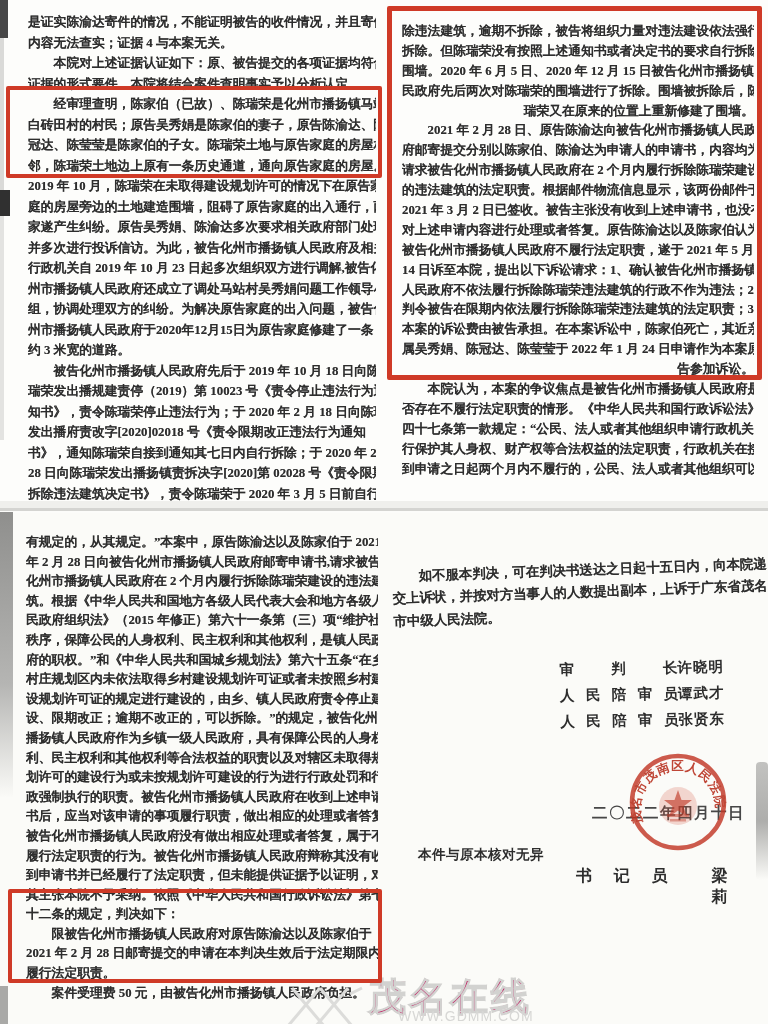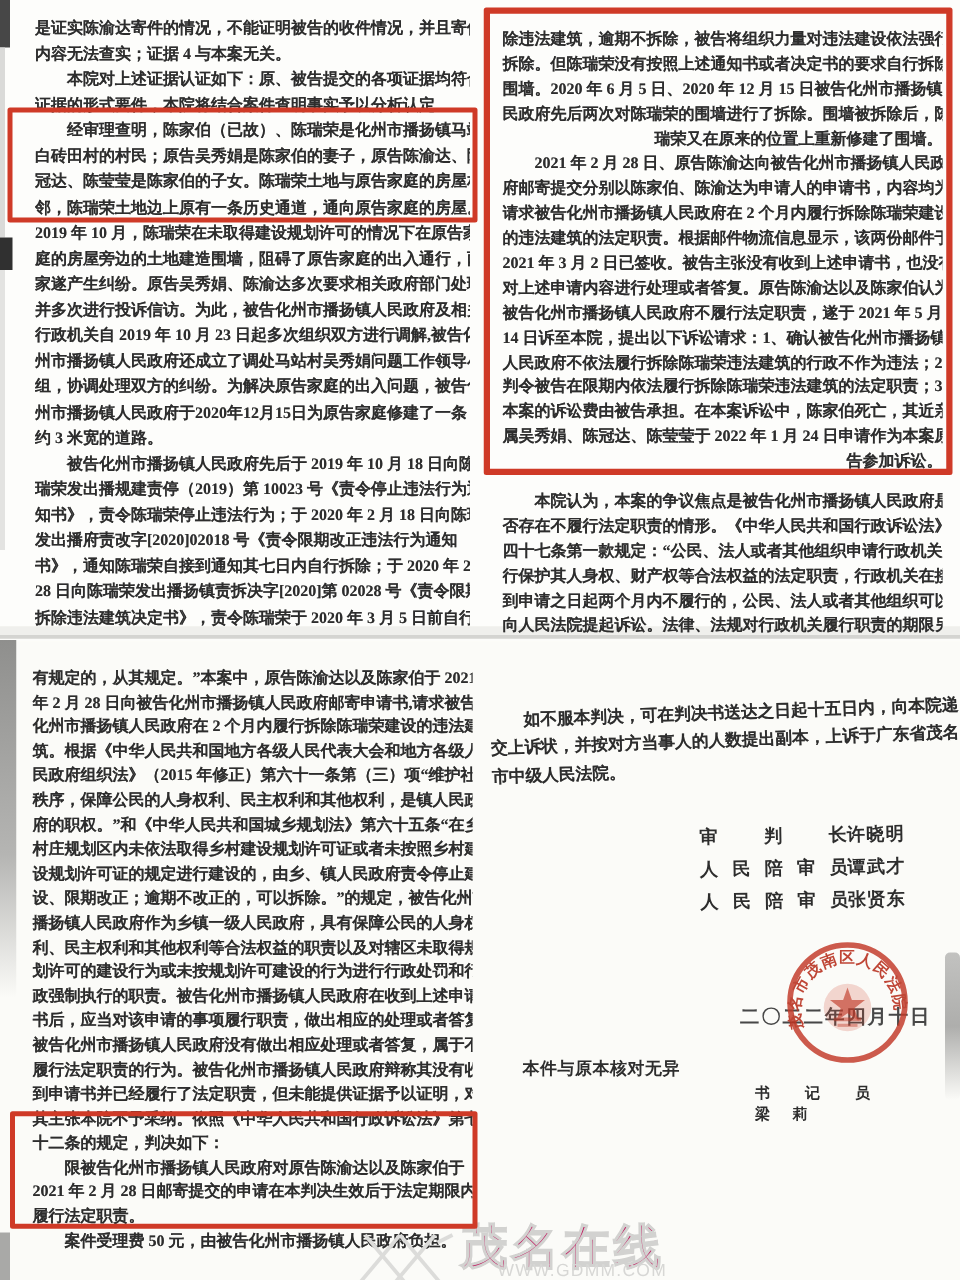--- a/index.html
+++ b/index.html
@@ -19,21 +19,21 @@
     position:absolute;white-space:nowrap;
     font-size:12.8px;font-weight:600;
     text-shadow:0 0 .5px rgba(45,45,45,.55);
   }
   .text-col .tline{height:20.5px;line-height:20.5px;overflow:hidden;}
   .lh-tight .tline{height:19.9px;line-height:19.9px;}
   .lh-bl .tline{height:19.6px;line-height:19.6px;}
 
   .col-top-left{left:28px;top:12px;width:348px;}
   .col-top-right-box{left:402px;top:22px;width:352px;text-align:right;}
-  .col-top-right-after{left:402px;top:392px;width:352px;}
+  .col-top-right-after{left:402px;top:380px;width:352px;}
   .col-bottom-left{left:26px;top:533px;width:352px;}
 
   .hl-box{position:absolute;border-style:solid;border-color:#cf3a27;background:transparent;border-radius:2px;z-index:5;}
   .hl-1{left:6px;top:86px;width:368px;height:84px;border-width:4px;}
   .hl-2{left:387px;top:6px;width:365px;height:364px;border-width:5px;}
   .hl-3{left:8px;top:889px;width:366px;height:86px;border-width:4px;}
 
   .appeal{
     position:absolute;left:394px;top:566px;width:372px;
     font-size:13.4px;font-weight:600;line-height:22.4px;
@@ -45,21 +45,21 @@
   .judges{position:absolute;left:560px;top:659px;transform:rotate(-1deg);}
   .judge-row{display:flex;align-items:baseline;height:26px;font-size:14.5px;font-weight:600;}
   .judge-role{width:118px;text-align:justify;text-align-last:justify;}
   .judge-name{letter-spacing:1px;}
 
   .date-line{
     position:absolute;left:592px;top:803px;z-index:1;
     font-size:15.5px;font-weight:600;letter-spacing:1.5px;color:#474747;white-space:nowrap;
   }
   .verify-note{position:absolute;left:418px;top:846px;font-size:13.5px;font-weight:600;letter-spacing:.5px;}
-  .clerk-row{position:absolute;left:560px;top:866px;display:flex;align-items:baseline;font-size:12px;font-weight:600;flex-direction:column;}
+  .clerk-row{position:absolute;left:576px;top:866px;display:flex;align-items:baseline;font-size:16px;font-weight:600;}
   .clerk-role{width:92px;text-align:justify;text-align-last:justify;}
   .clerk-name{margin-left:44px;letter-spacing:3px;}
 
   .seal{position:absolute;left:628px;top:752px;width:100px;height:100px;z-index:2;opacity:.9;}
 
   .watermark{position:absolute;left:286px;top:972px;z-index:3;}
   .wm-logo{position:absolute;left:0;top:12px;}
   .wm-name{
     position:absolute;left:82px;top:0;white-space:nowrap;
     font-family:"Liberation Sans","DejaVu Sans",sans-serif;
@@ -140,21 +140,20 @@
       <div class="tline">属吴秀娟、陈冠达、陈莹莹于 2022 年 1 月 24 日申请作为本案原</div>
       <div class="tline">告参加诉讼。</div>
     </div>
 
   <div class="text-col lh-tight col-top-right-after">
       <div class="tline">　　本院认为，本案的争议焦点是被告化州市播扬镇人民政府是</div>
       <div class="tline">否存在不履行法定职责的情形。《中华人民共和国行政诉讼法》第</div>
       <div class="tline">四十七条第一款规定：“公民、法人或者其他组织申请行政机关履</div>
       <div class="tline">行保护其人身权、财产权等合法权益的法定职责，行政机关在接</div>
       <div class="tline">到申请之日起两个月内不履行的，公民、法人或者其他组织可以</div>
-      <div class="tline">向人民法院提起诉讼。法律、法规对行政机关履行职责的期限另</div>
     </div>
 
   <div class="text-col lh-bl col-bottom-left">
       <div class="tline">有规定的，从其规定。”本案中，原告陈渝达以及陈家伯于 2021</div>
       <div class="tline">年 2 月 28 日向被告化州市播扬镇人民政府邮寄申请书,请求被告</div>
       <div class="tline">化州市播扬镇人民政府在 2 个月内履行拆除陈瑞荣建设的违法建</div>
       <div class="tline">筑。根据《中华人民共和国地方各级人民代表大会和地方各级人</div>
       <div class="tline">民政府组织法》（2015 年修正）第六十一条第（三）项“维护社会</div>
       <div class="tline">秩序，保障公民的人身权利、民主权利和其他权利，是镇人民政</div>
       <div class="tline">府的职权。”和《中华人民共和国城乡规划法》第六十五条“在乡、</div>

